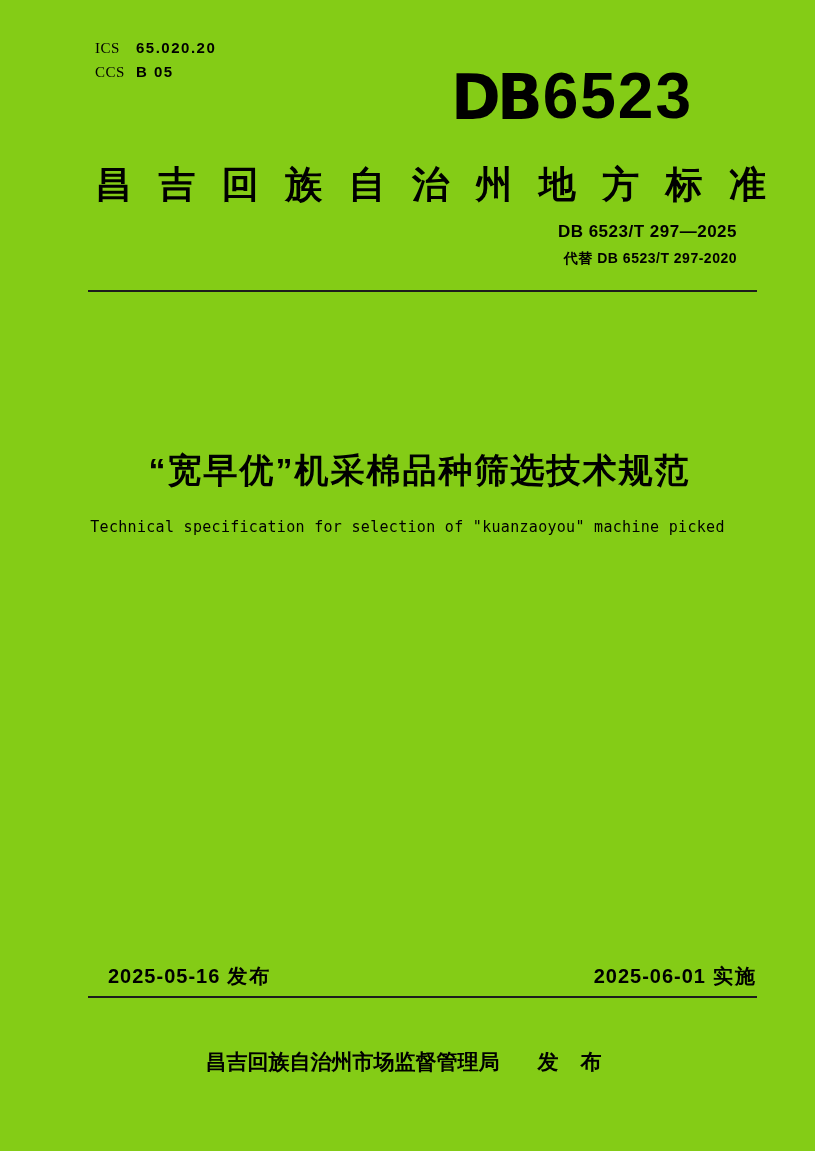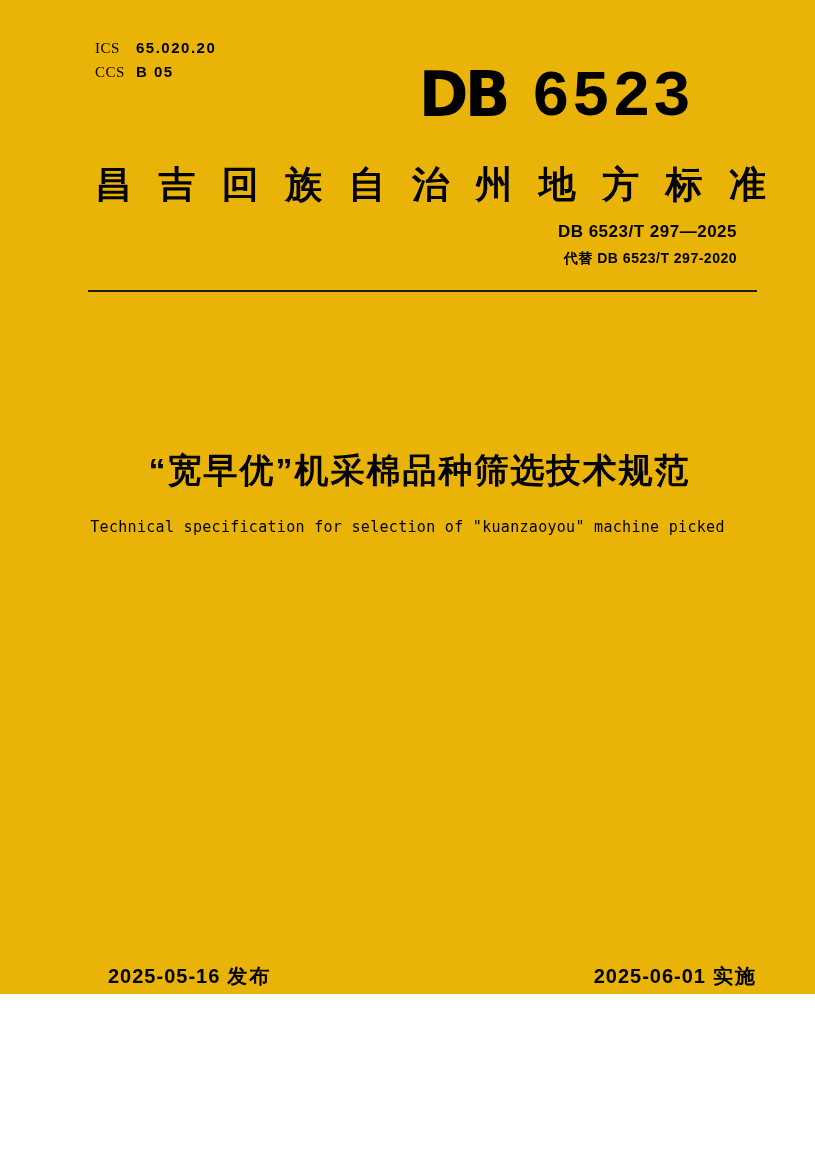--- a/index.html
+++ b/index.html
@@ -1,21 +1,21 @@
 <!DOCTYPE html>
 <html><head>
 <meta charset="utf-8">
 <title>DB 6523/T 297—2025</title>
 <style>
   html, body { margin: 0; padding: 0; background: #fff; }
   .page {
     position: relative;
     width: 815px;
-    height: 994px;
-    background: #eab308;
+    height: 1151px;
+    background: #84cc16;
     color: #000000;
     font-family: "Liberation Sans", sans-serif;
     overflow: hidden;
   }
 
   
   .code-block { position: absolute; left: 95px; top: 36px; font-size: 15px; line-height: 24px; }
   .code-row { display: flex; align-items: baseline; }
   .code-label { font-family: "Liberation Serif", serif; width: 41px; letter-spacing: 0.5px; }
   .code-value { font-family: "Liberation Sans", sans-serif; letter-spacing: 1.5px; font-weight: 700; }
@@ -24,25 +24,25 @@
   .logo { position: absolute; top: 64px; right: 122px; line-height: 1; white-space: nowrap; }
   .logo-db {
     font-family: "DejaVu Sans", sans-serif;
     font-weight: 900;
     font-size: 60px;
     letter-spacing: -4px;
     transform: scaleY(1.05);
     display: inline-block;
   }
   .logo-num {
-    font-family: Liberation Mono, monospace;
+    font-family: Liberation Sans, sans-serif;
     font-weight: bold;
     font-size: 64px;
     letter-spacing: 2px;
-    margin-left: 25px;
+    margin-left: 4px;
   }
 
   
   .standard-type {
     position: absolute;
     left: 86px;
     top: 151px;
     width: 671px;
     margin: 9px;
     font-size: 37px;
@@ -171,16 +171,17 @@
     </div>
     <div class="date-group">
       <span>2025-06-01</span>
       <span class="date-label">实施</span>
     </div>
   </div>
 
   <div class="rule rule-bottom"></div>
 
   <div class="publisher-line">
+    <span>昌吉回族自治州市场监督管理局</span>
     <span class="publish-label">发 布</span>
   </div>
 
 </div>
 
 </body></html>

